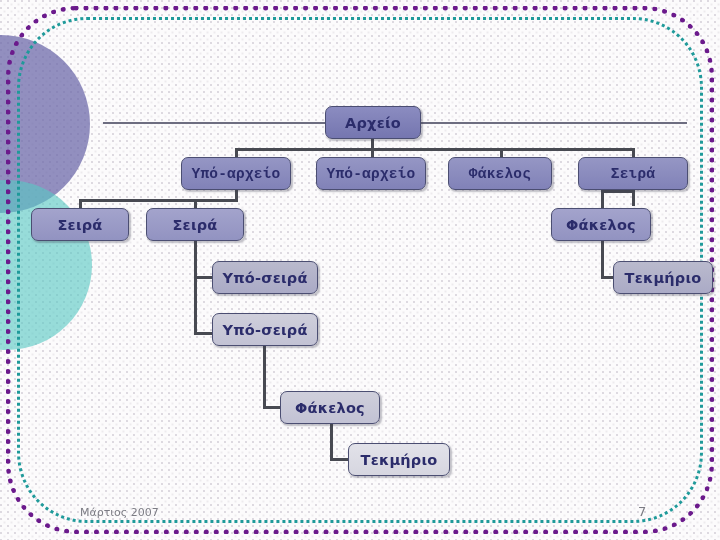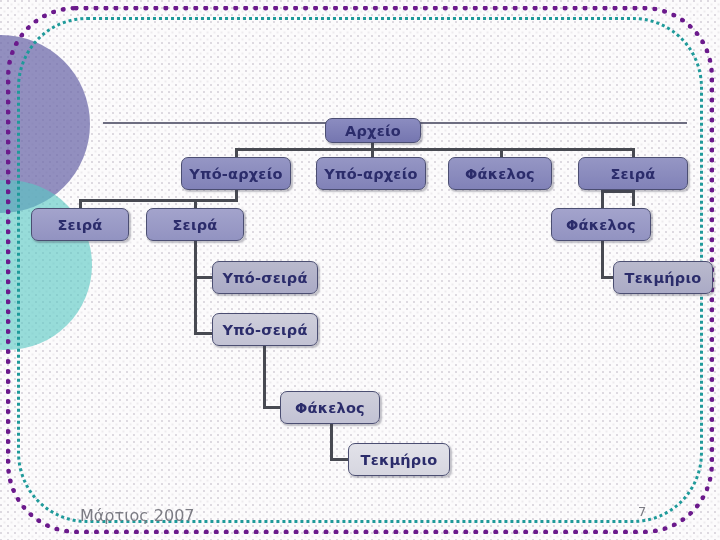--- a/index.html
+++ b/index.html
@@ -95,31 +95,31 @@
     border: 1px solid #4b4e72;
     color: #2b2c6b;
     font-weight: bold;
     font-size: 14.5px;
     letter-spacing: 0.2px;
     white-space: nowrap;
     box-shadow: 1.5px 1.5px 1.5px rgba(60,60,80,0.30);
     box-sizing: border-box;
   }
   .node.lvl1 { background: linear-gradient(#8b8cc0, #7576b0); }
-  .node.lvl2 { background: linear-gradient(#9596c4, #8182b8); }
+  .node.lvl2 { background: linear-gradient(#9596c4, #8182b8); font-family: Liberation Mono, monospace; }
   .node.lvl3 { background: linear-gradient(#a3a3cc, #9293c1); }
   .node.lvl4 { background: linear-gradient(#babacd, #aaaac6); }
   .node.lvl5 { background: linear-gradient(#cfcfdb, #c2c2d4); }
   .node.lvl6 { background: linear-gradient(#e2e2e9, #d6d6e0); }
 
   
   .footer-text {
     position: absolute;
     color: #7b7b83;
-    font-size: 16px;
+    font-size: 11px;
     font-family: "DejaVu Sans", "Liberation Sans", sans-serif;
     white-space: nowrap;
   }
   #footer-date   { left: 80px;  top: 506px; }
   #footer-center { left: 265px; top: 506px; }
   #footer-page   { left: 638px; top: 504px; font-size: 13px; }
 </style>
 </head>
 <body>
 
@@ -158,21 +158,21 @@
   <div class="conn h" style="left:330px; top:458px; width:21px;"></div>
 
   <div class="conn v" style="left:632px; top:190px; height:16px;"></div>
   <div class="conn h" style="left:601px; top:190px; width:34px;"></div>
   <div class="conn v" style="left:601px; top:190px; height:19px;"></div>
 
   <div class="conn v" style="left:601px; top:241px; height:35px;"></div>
   <div class="conn h" style="left:601px; top:276px; width:15px;"></div>
 
   <div id="nodes-layer">
-      <div class="node lvl1" style="left: 325px; top: 106px; width: 96px; height: 25px; margin-top: 12px;">
+      <div class="node lvl1" style="left: 325px; top: 106px; width: 96px; height: 33px;">
         <span>Αρχείο</span>
       </div>
       <div class="node lvl2" style="left: 181px; top: 157px; width: 110px; height: 33px;">
         <span>Υπό-αρχείο</span>
       </div>
       <div class="node lvl2" style="left: 316px; top: 157px; width: 110px; height: 33px;">
         <span>Υπό-αρχείο</span>
       </div>
       <div class="node lvl2" style="left: 448px; top: 157px; width: 104px; height: 33px;">
         <span>Φάκελος</span>

